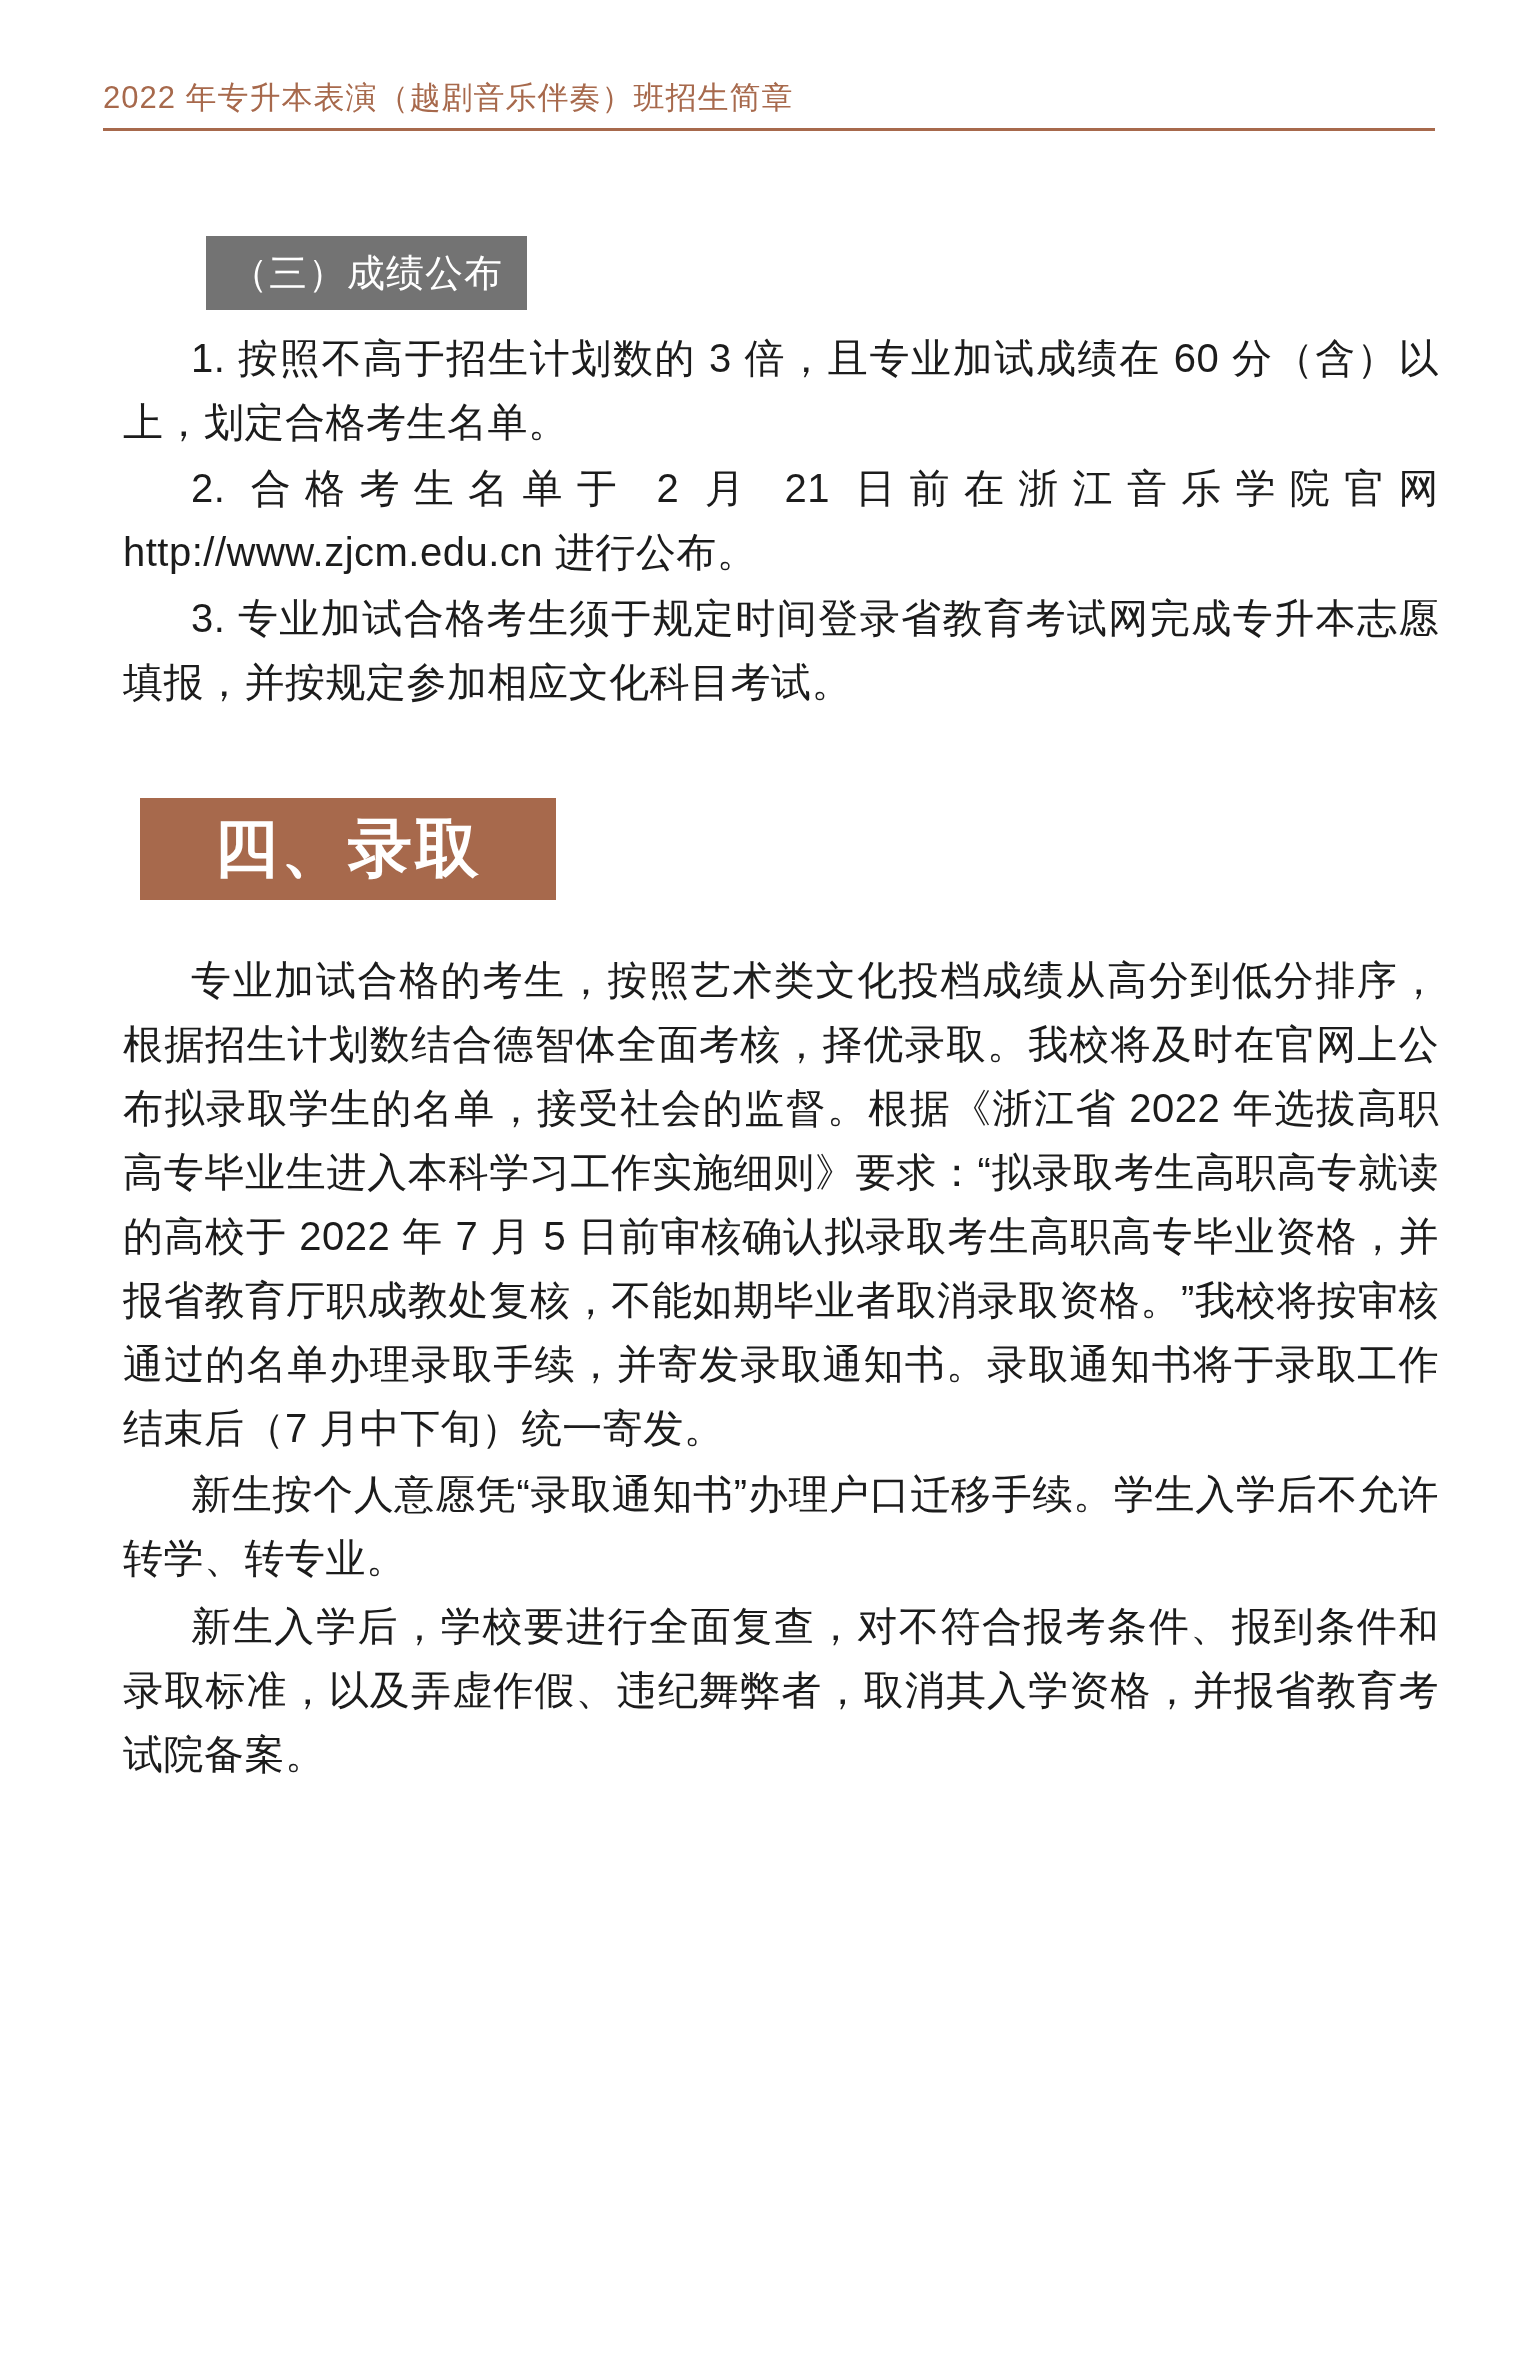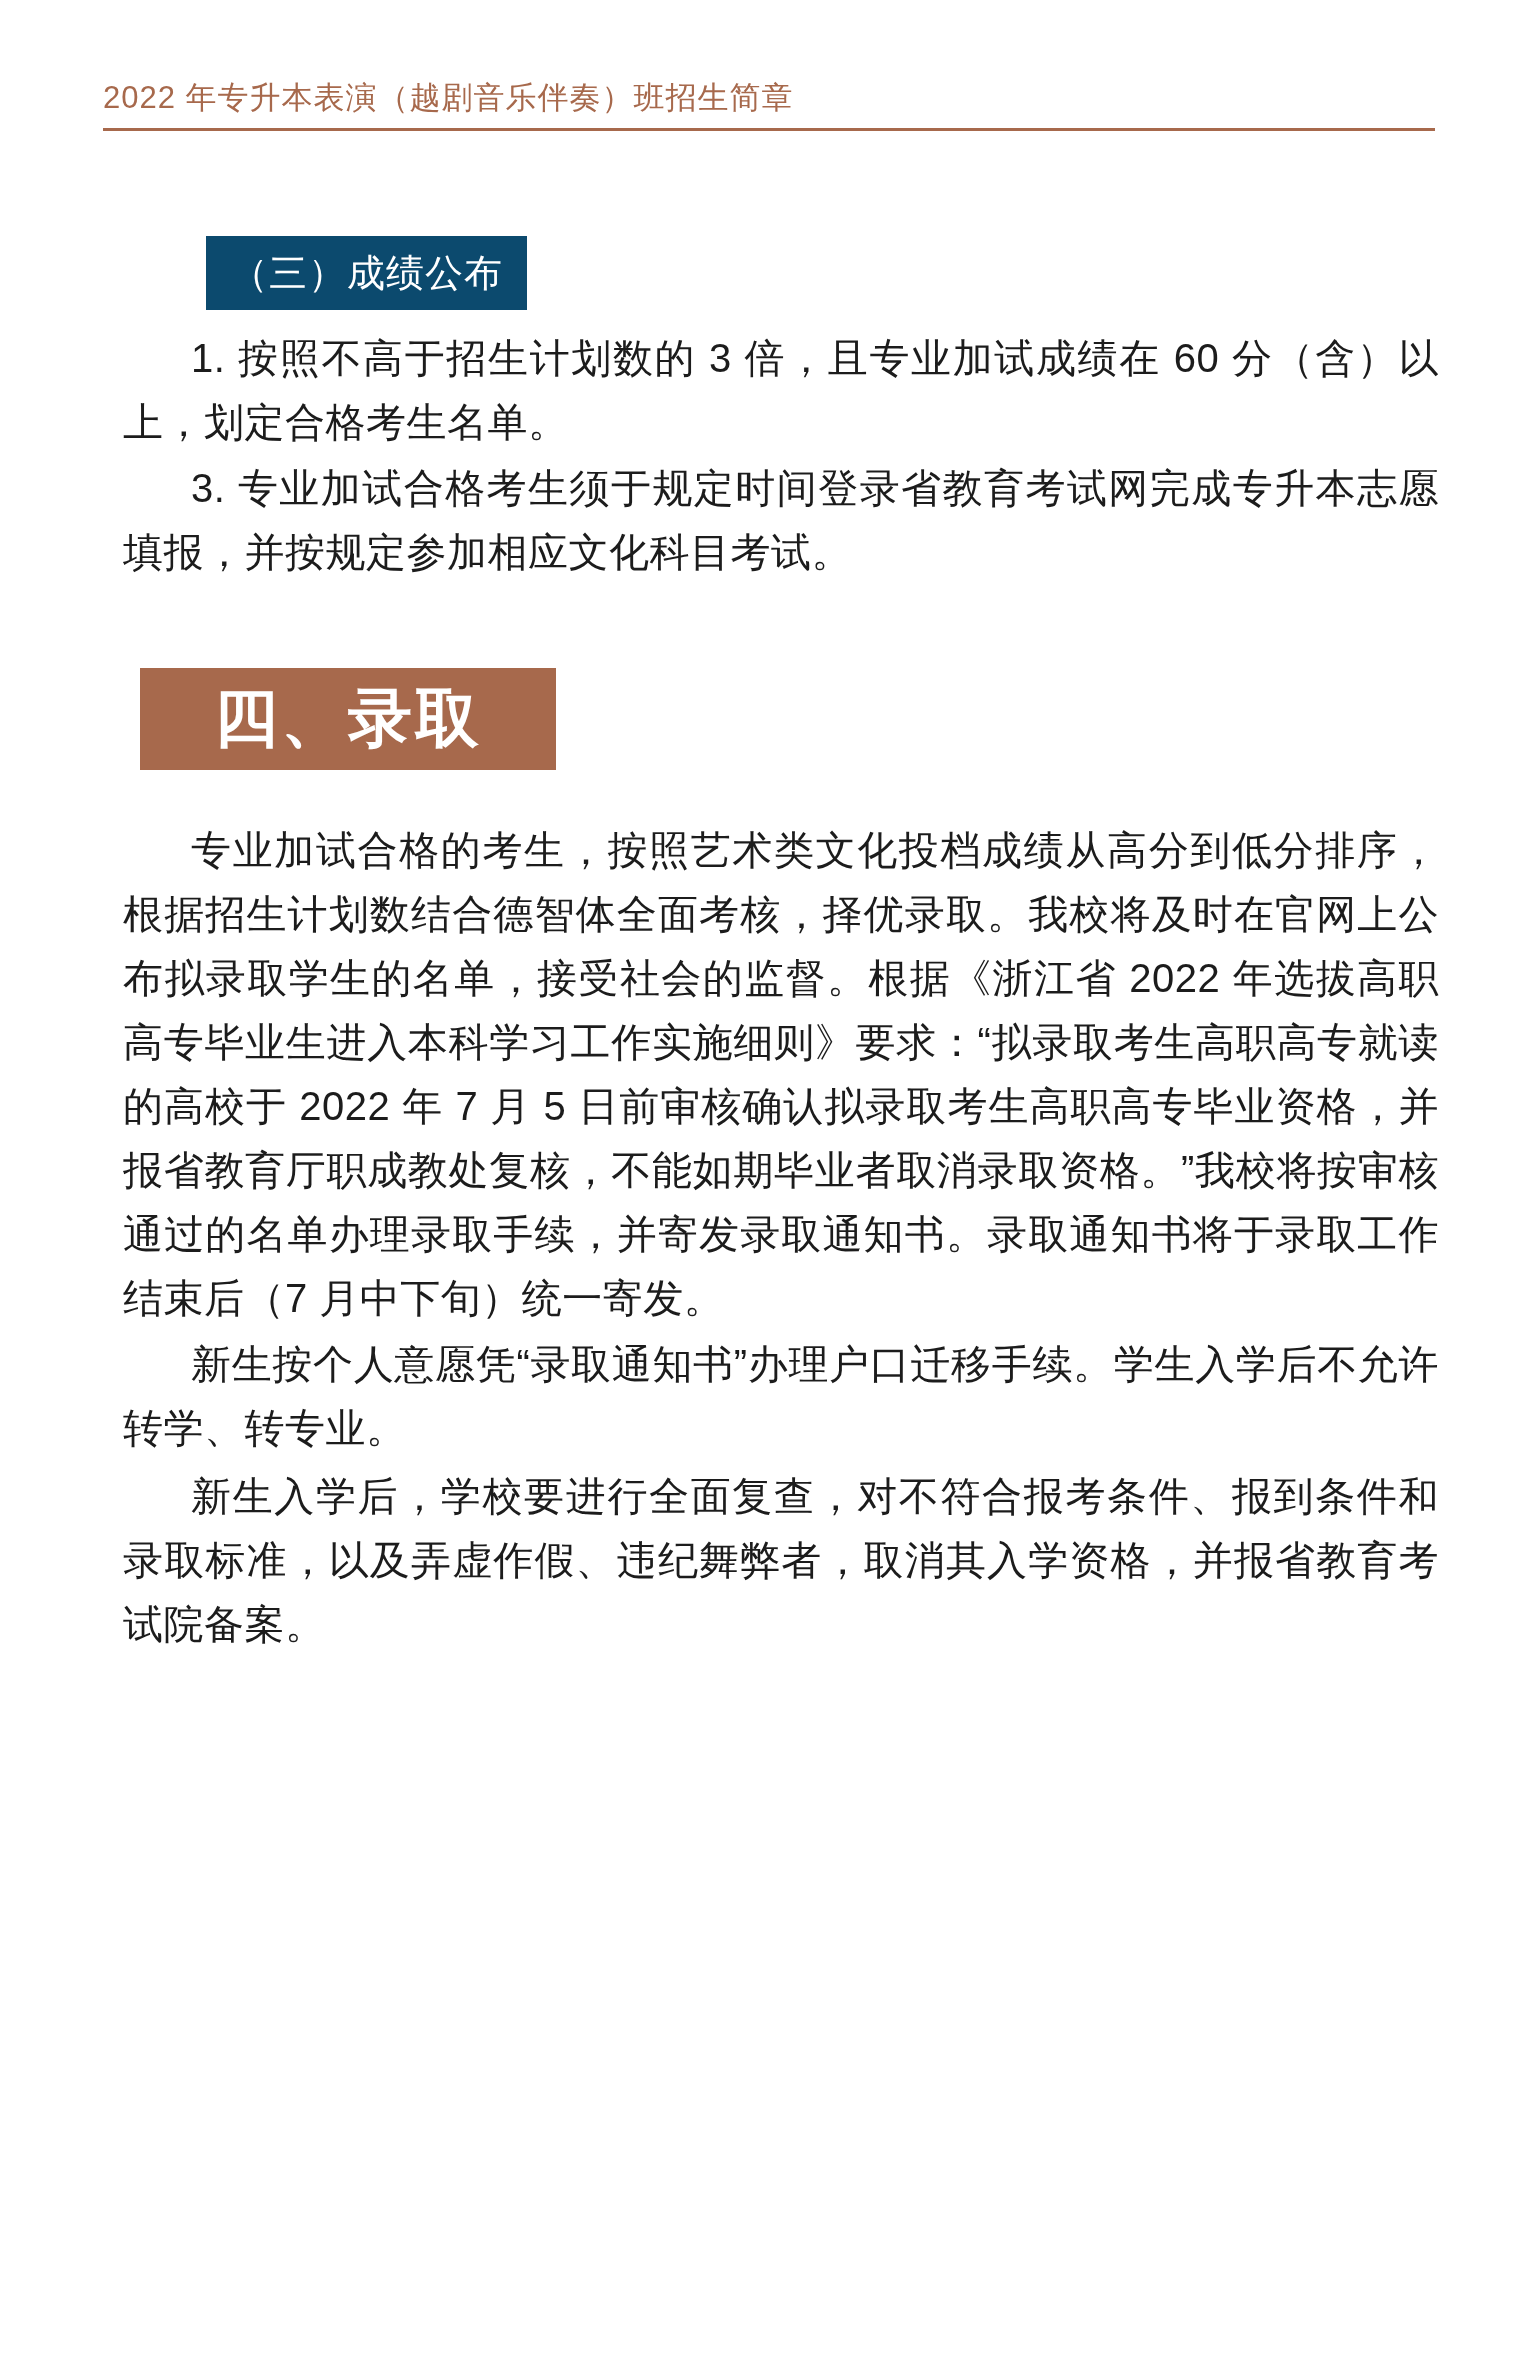--- a/index.html
+++ b/index.html
@@ -21,21 +21,21 @@
     color: #A7694C;
   }
   .page-header-rule {
     margin: 10px 100px 0 103px;
     height: 3px;
     background: #A7694C;
   }
   .subsection-heading {
     display: inline-block;
     margin: 105px 0 0 206px;
-    background: #0c4a6e;
+    background: #737373;
     color: #ffffff;
     font-size: 38px;
     line-height: 38px;
     padding: 18px 24px;
     letter-spacing: 1px;
     font-weight: 400;
   }
   .section-heading {
     display: inline-block;
     background: #A7694C;
@@ -81,20 +81,21 @@
   <div>
     <div class="page-header-title">2022 年专升本表演（越剧音乐伴奏）班招生简章</div>
     <div class="page-header-rule"></div>
   </div>
 
   <div>
     <div class="subsection-heading">
       <span>（三）成绩公布</span>
     </div>
     <p class="body-para first-after-heading">1. 按照不高于招生计划数的 3 倍，且专业加试成绩在 60 分（含）以上，划定合格考生名单。</p>
+    <p class="body-para">2. 合格考生名单于 2 月 21 日前在浙江音乐学院官网 http://www.zjcm.edu.cn 进行公布。</p>
     <p class="body-para">3. 专业加试合格考生须于规定时间登录省教育考试网完成专升本志愿填报，并按规定参加相应文化科目考试。</p>
   </div>
 
   <div>
     <div class="section-heading admission">
       <span>四、录取</span>
     </div>
     <p class="body-para after-admission-heading">专业加试合格的考生，按照艺术类文化投档成绩从高分到低分排序，根据招生计划数结合德智体全面考核，择优录取。我校将及时在官网上公布拟录取学生的名单，接受社会的监督。根据《浙江省 2022 年选拔高职高专毕业生进入本科学习工作实施细则》要求：“拟录取考生高职高专就读的高校于 2022 年 7 月 5 日前审核确认拟录取考生高职高专毕业资格，并报省教育厅职成教处复核，不能如期毕业者取消录取资格。”我校将按审核通过的名单办理录取手续，并寄发录取通知书。录取通知书将于录取工作结束后（7 月中下旬）统一寄发。</p>
   </div>
 

